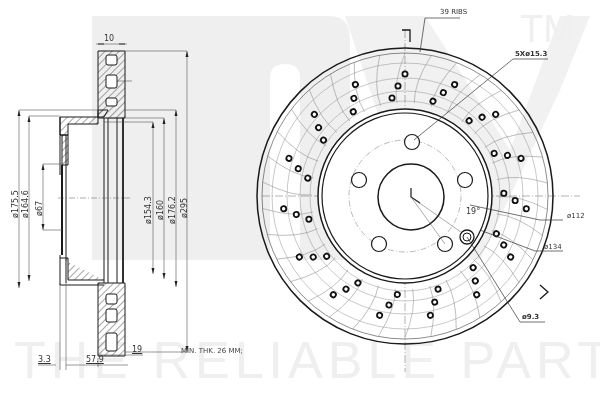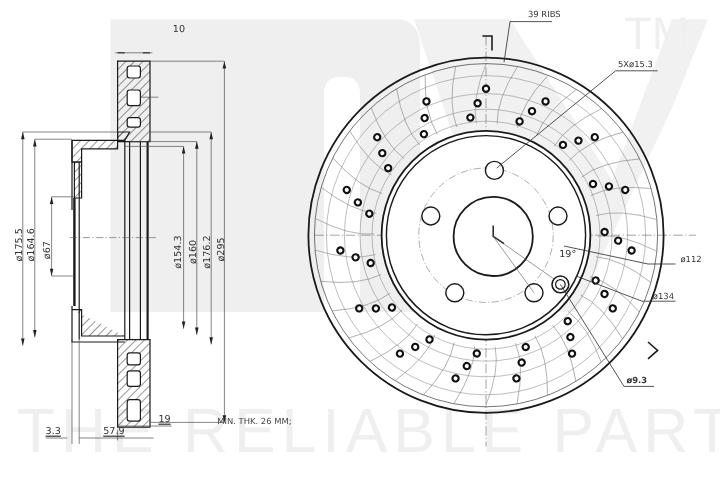--- a/index.html
+++ b/index.html
@@ -215,31 +215,31 @@
       <line x1="540" y1="220" x2="563" y2="220"></line>
       <line x1="540" y1="220" x2="470" y2="205"></line>
       <line x1="535" y1="251" x2="563" y2="251"></line>
       <line x1="535" y1="251" x2="480" y2="230"></line>
       <line x1="467" y1="237" x2="520" y2="322"></line>
       <line x1="520" y1="322" x2="545" y2="322"></line>
     </g>
   </g>
 </svg>
 
-<span class="lbl" style="left:104px;top:21px;margin-left:40px;">10</span>
+<span class="lbl" style="left:104px;top:35px;">10</span>
 <span class="vlbl" style="left:12px;top:218px;">ø175.5</span>
 <span class="vlbl" style="left:22px;top:218px;">ø164.6</span>
 <span class="vlbl" style="left:36px;top:216px;">ø67</span>
 <span class="vlbl" style="left:145px;top:224px;">ø154.3</span>
 <span class="vlbl" style="left:157px;top:220px;">ø160</span>
 <span class="vlbl" style="left:169px;top:224px;">ø176.2</span>
 <span class="vlbl" style="left:181px;top:218px;">ø295</span>
 <span class="lbl u" style="left:132px;top:346px;">19</span>
 <span class="lbl" style="left:181px;top:348px;font-size:7px;color:#444;">MIN. THK. 26 MM;</span>
 <span class="lbl u" style="left:38px;top:356px;">3.3</span>
 <span class="lbl u" style="left:86px;top:356px;">57.9</span>
 
 <span class="lbl" style="left:440px;top:9px;font-size:7px;">39 RIBS</span>
-<span class="lbl" style="left:515px;top:51px;font-size:7px;">5Xø15.3</span>
+<span class="lbl" style="left:515px;top:51px;font-size:7px;font-weight:bold;">5Xø15.3</span>
 <span class="lbl" style="left:567px;top:213px;font-size:7px;text-align:right;">ø112</span>
 <span class="lbl" style="left:544px;top:244px;font-size:7px;">ø134</span>
 <span class="lbl" style="left:522px;top:314px;font-size:7px;font-weight:bold;">ø9.3</span>
 <span class="lbl" style="left:466px;top:208px;font-size:8px;">19°</span>
 
 </body></html>

